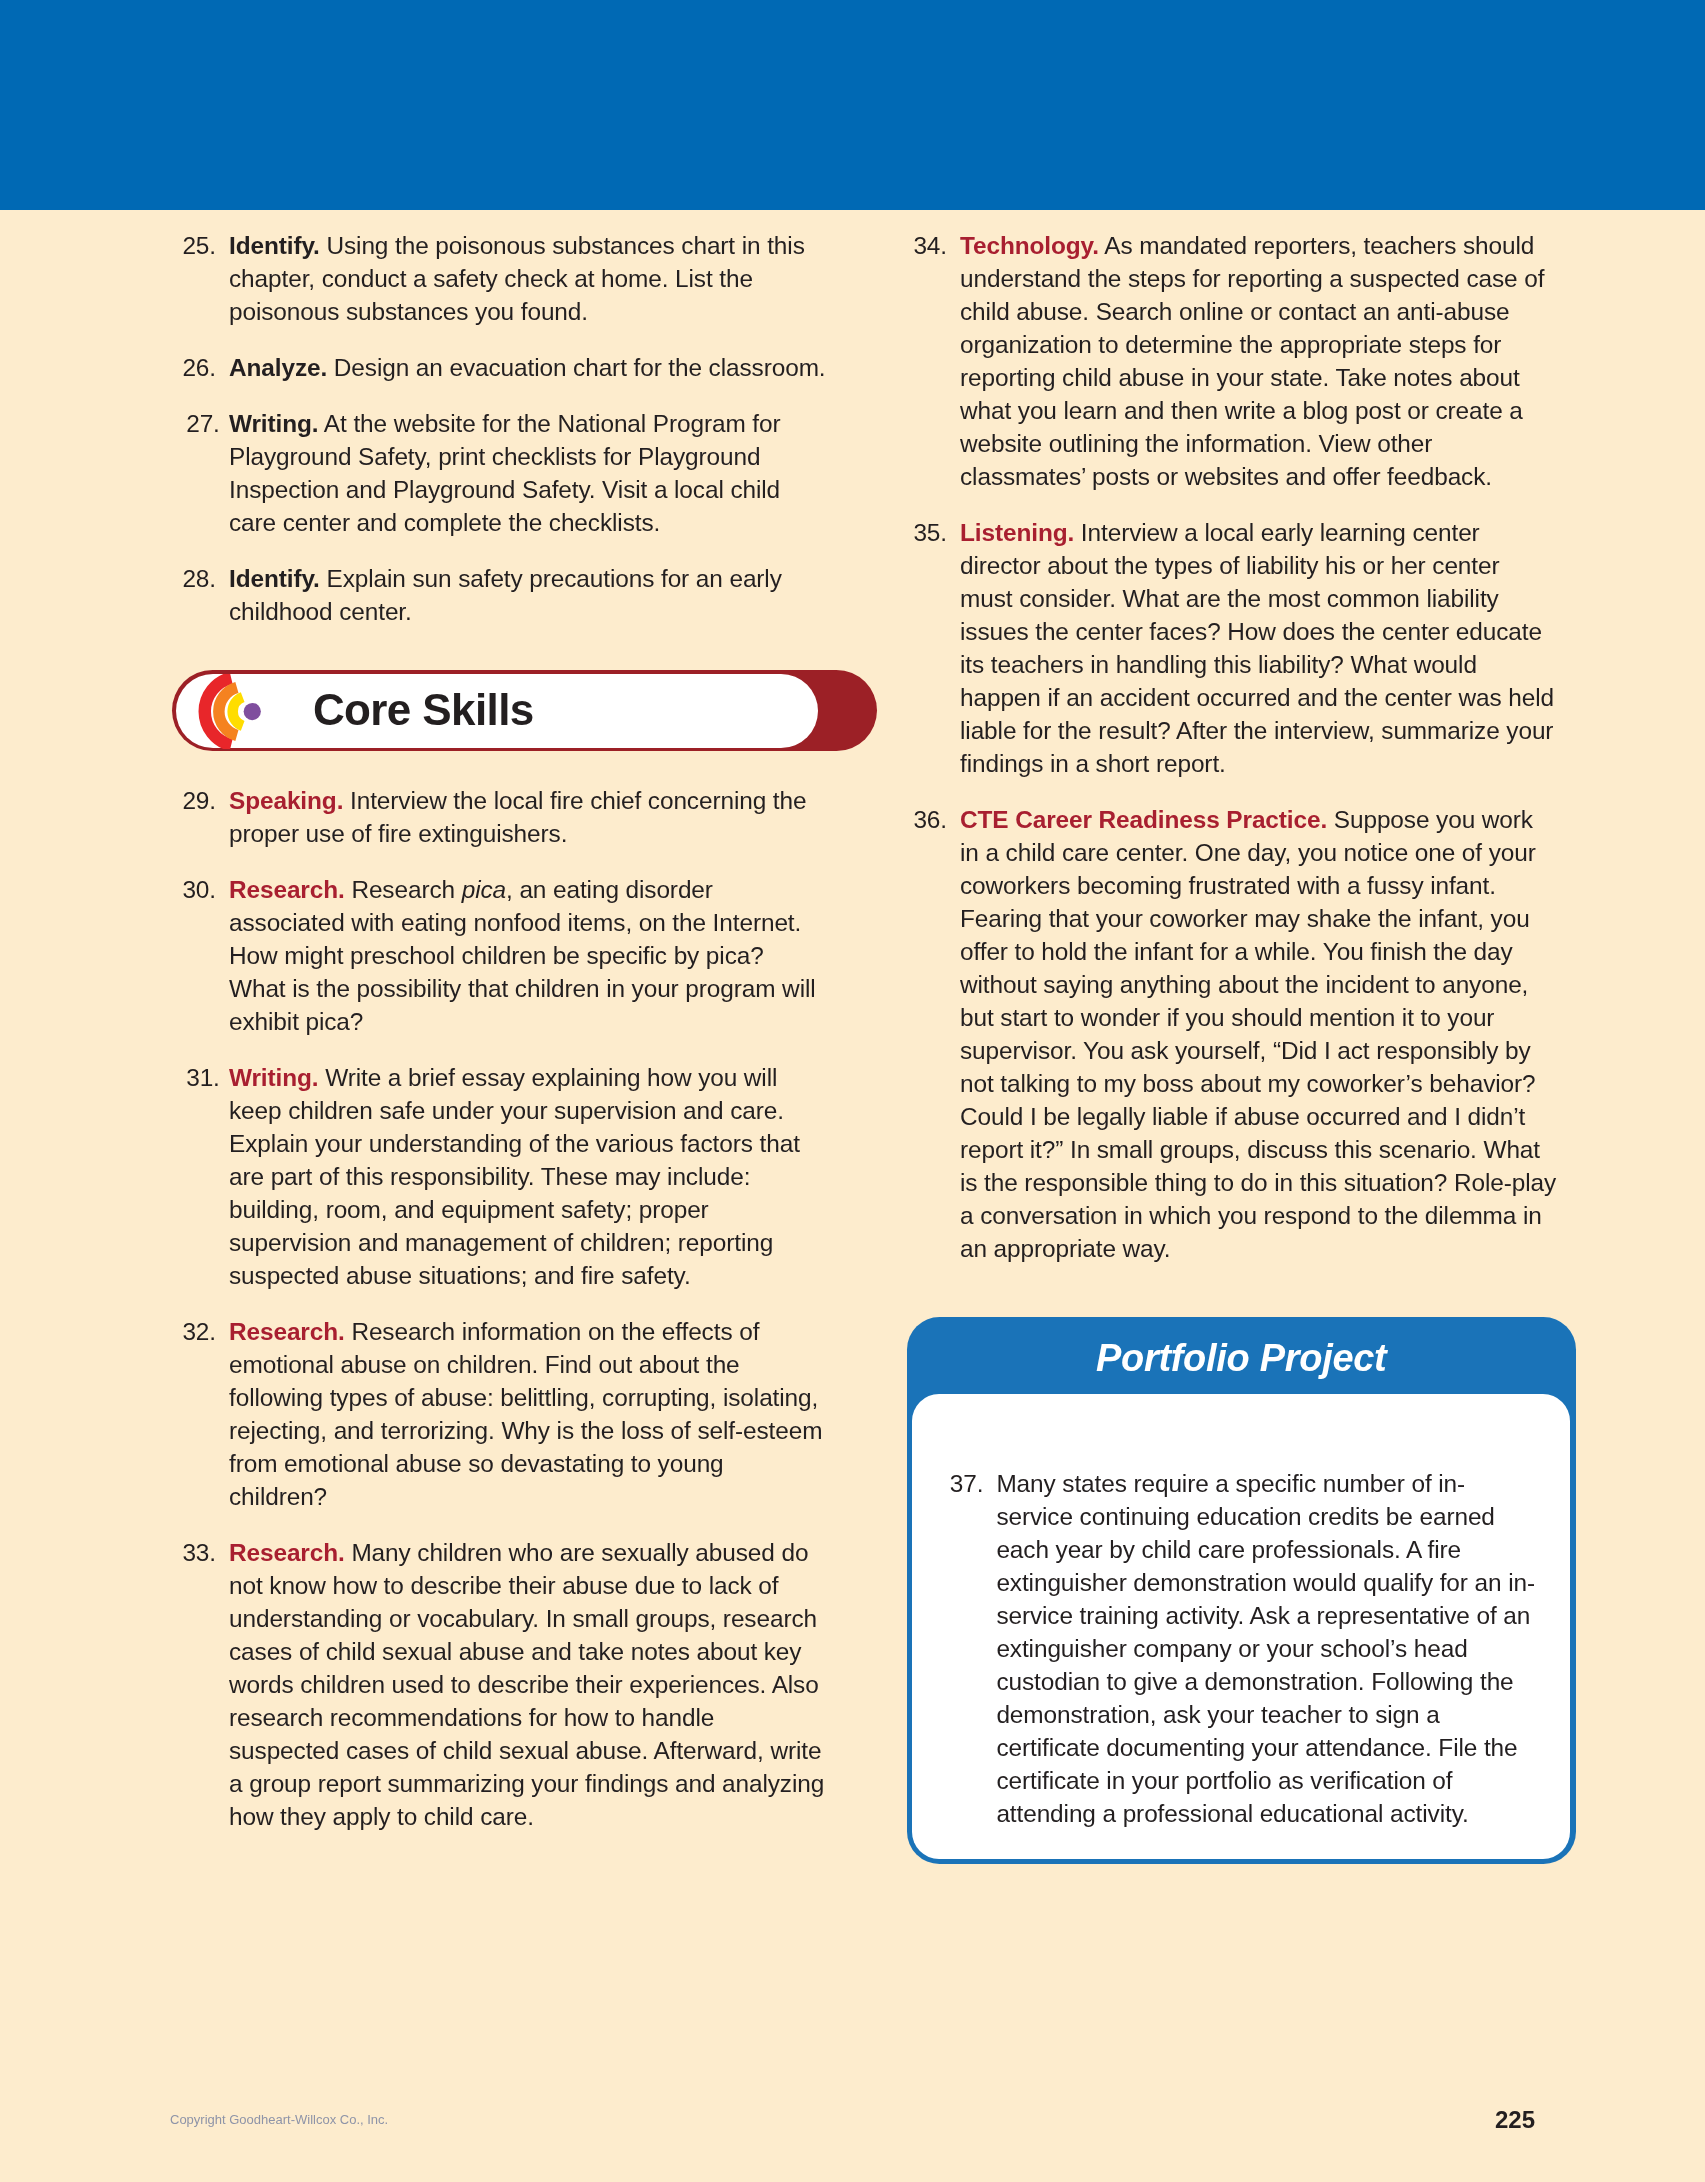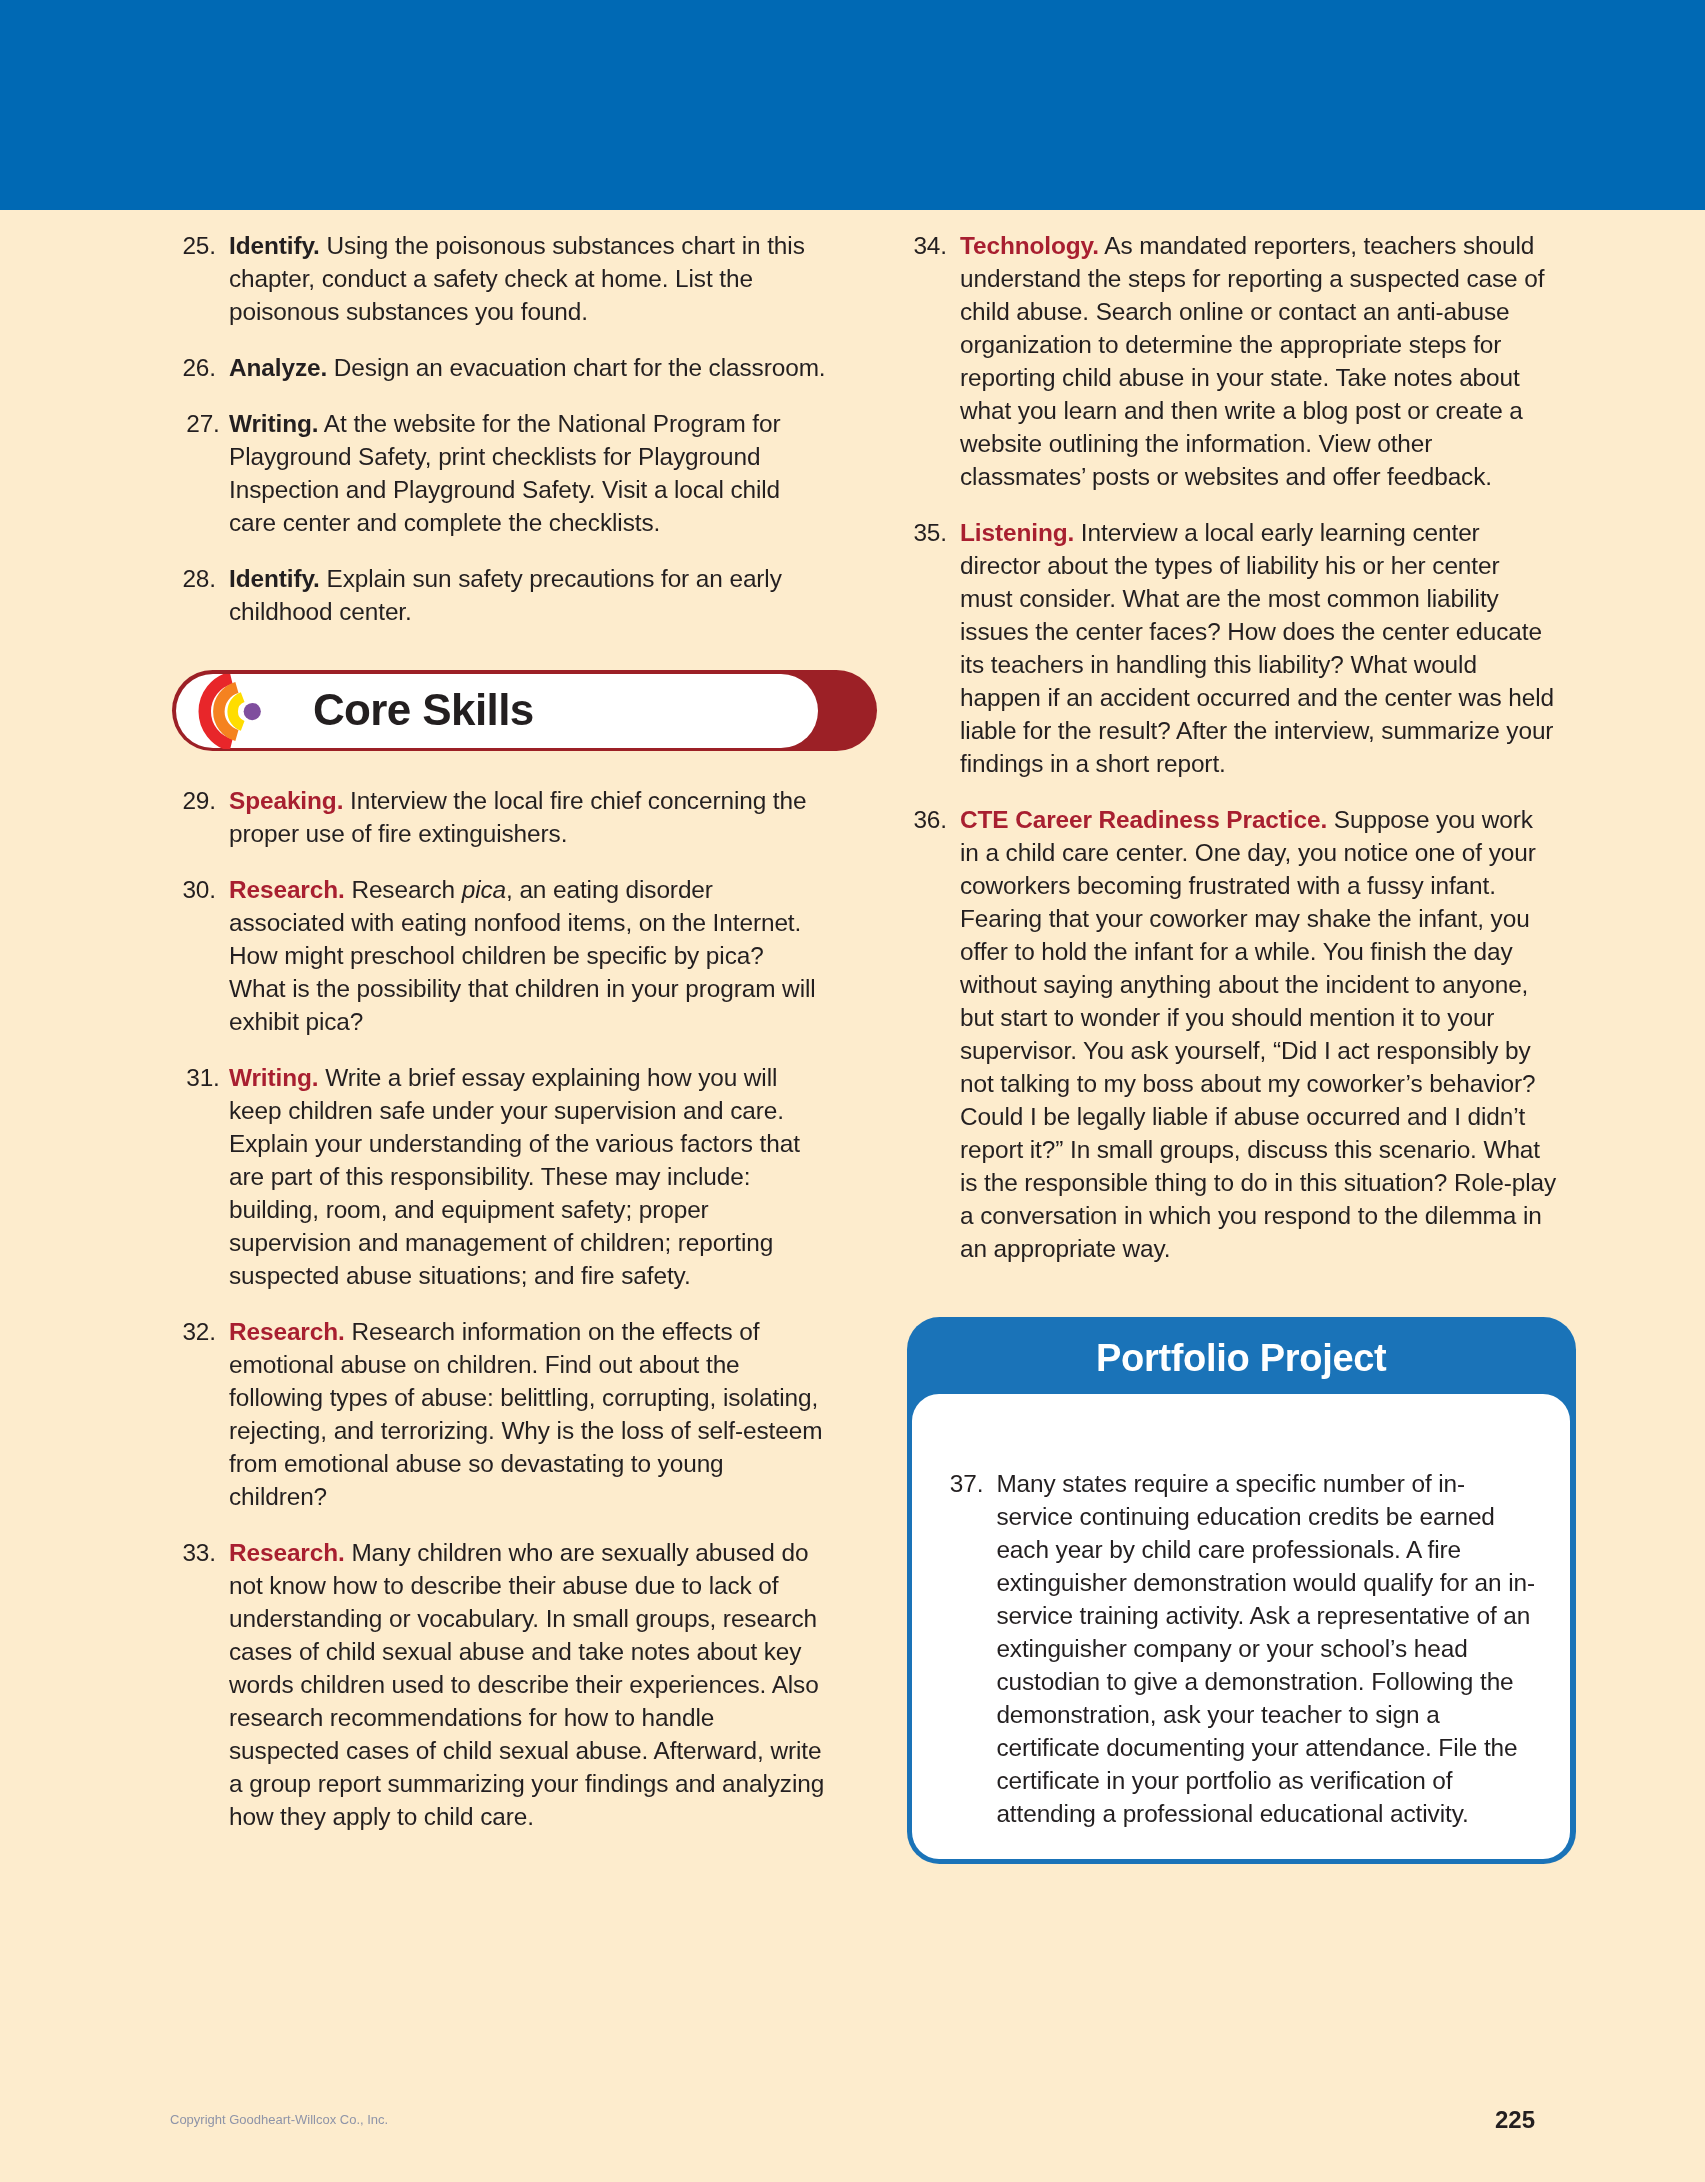--- a/index.html
+++ b/index.html
@@ -137,20 +137,21 @@
   }
   .pf-header {
     height: 71px;
     display: flex;
     align-items: center;
     justify-content: center;
     color: #ffffff;
     font-size: 38px;
     font-weight: bold;
     letter-spacing: -0.3px;
+    font-style: italic;
   }
   .pf-body {
     background: #ffffff;
     border-radius: 27px;
     padding: 25px 29px 29px 23px;
     box-sizing: border-box;
   }
   .pf-body .q {
     margin-bottom: 0;
     padding-left: 61px;

